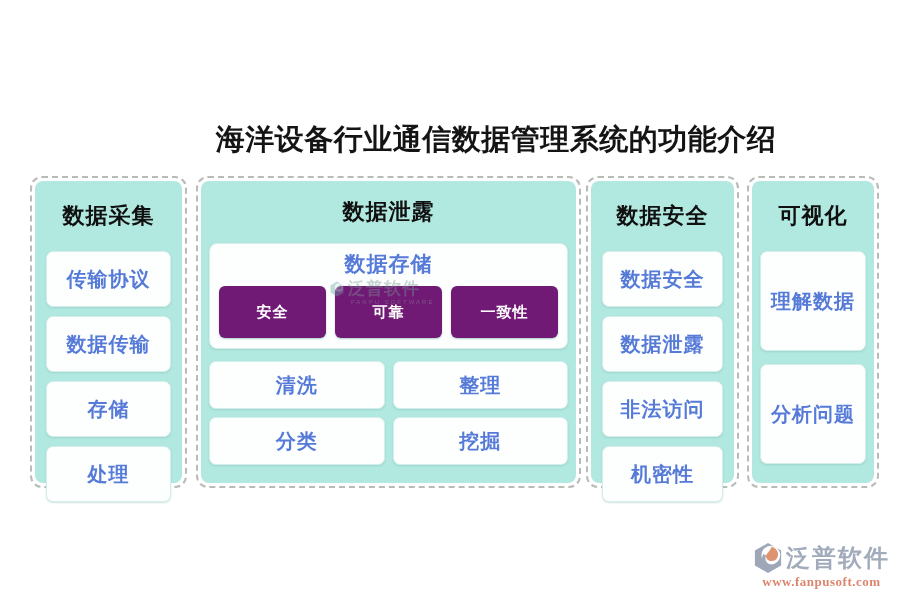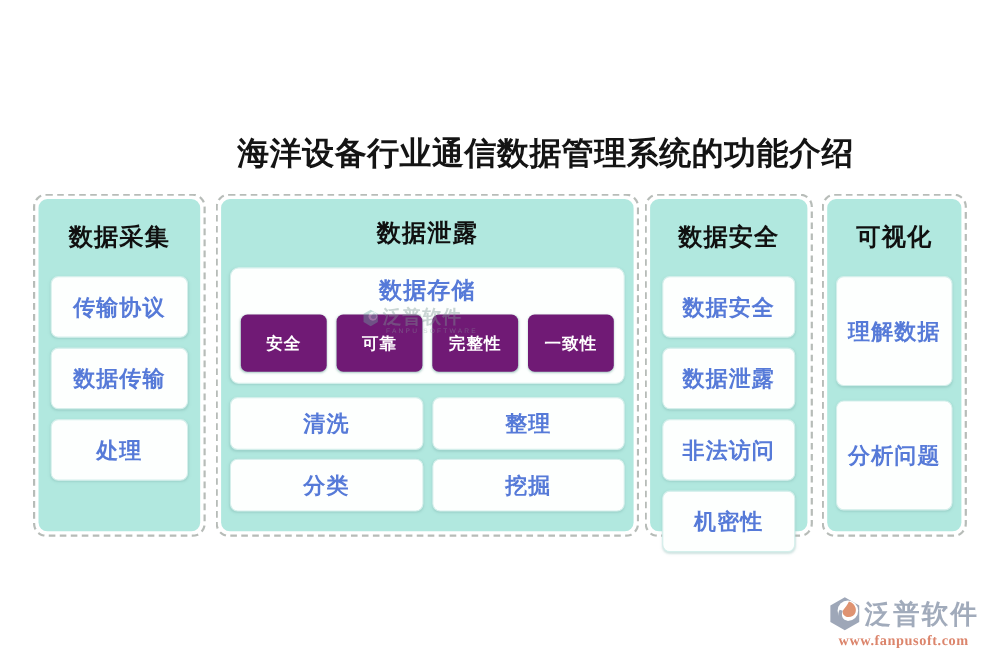--- a/index.html
+++ b/index.html
@@ -87,34 +87,34 @@
 <div class="stage">
 
   <h1 class="page-title">海洋设备行业通信数据管理系统的功能介绍</h1>
 
   <section class="panel" id="panel-collect">
     <div class="panel-inner">
       <div class="panel-header">数据采集</div>
       <div class="item-stack">
         <div class="card">传输协议</div>
         <div class="card">数据传输</div>
+        <div class="card">存储</div>
         <div class="card">处理</div>
       </div>
     </div>
   </section>
 
   <section class="panel" id="panel-process">
     <div class="panel-inner">
       <div class="panel-header">数据泄露</div>
       <div class="storage-box">
         <div class="storage-title">数据存储</div>
         <div class="tag-row">
           <div class="tag">安全</div>
           <div class="tag">可靠</div>
-          <div class="tag">完整性</div>
           <div class="tag">一致性</div>
         </div>
       </div>
       <div class="grid-2">
         <div class="card">清洗</div>
         <div class="card">整理</div>
         <div class="card">分类</div>
         <div class="card">挖掘</div>
       </div>
     </div>

